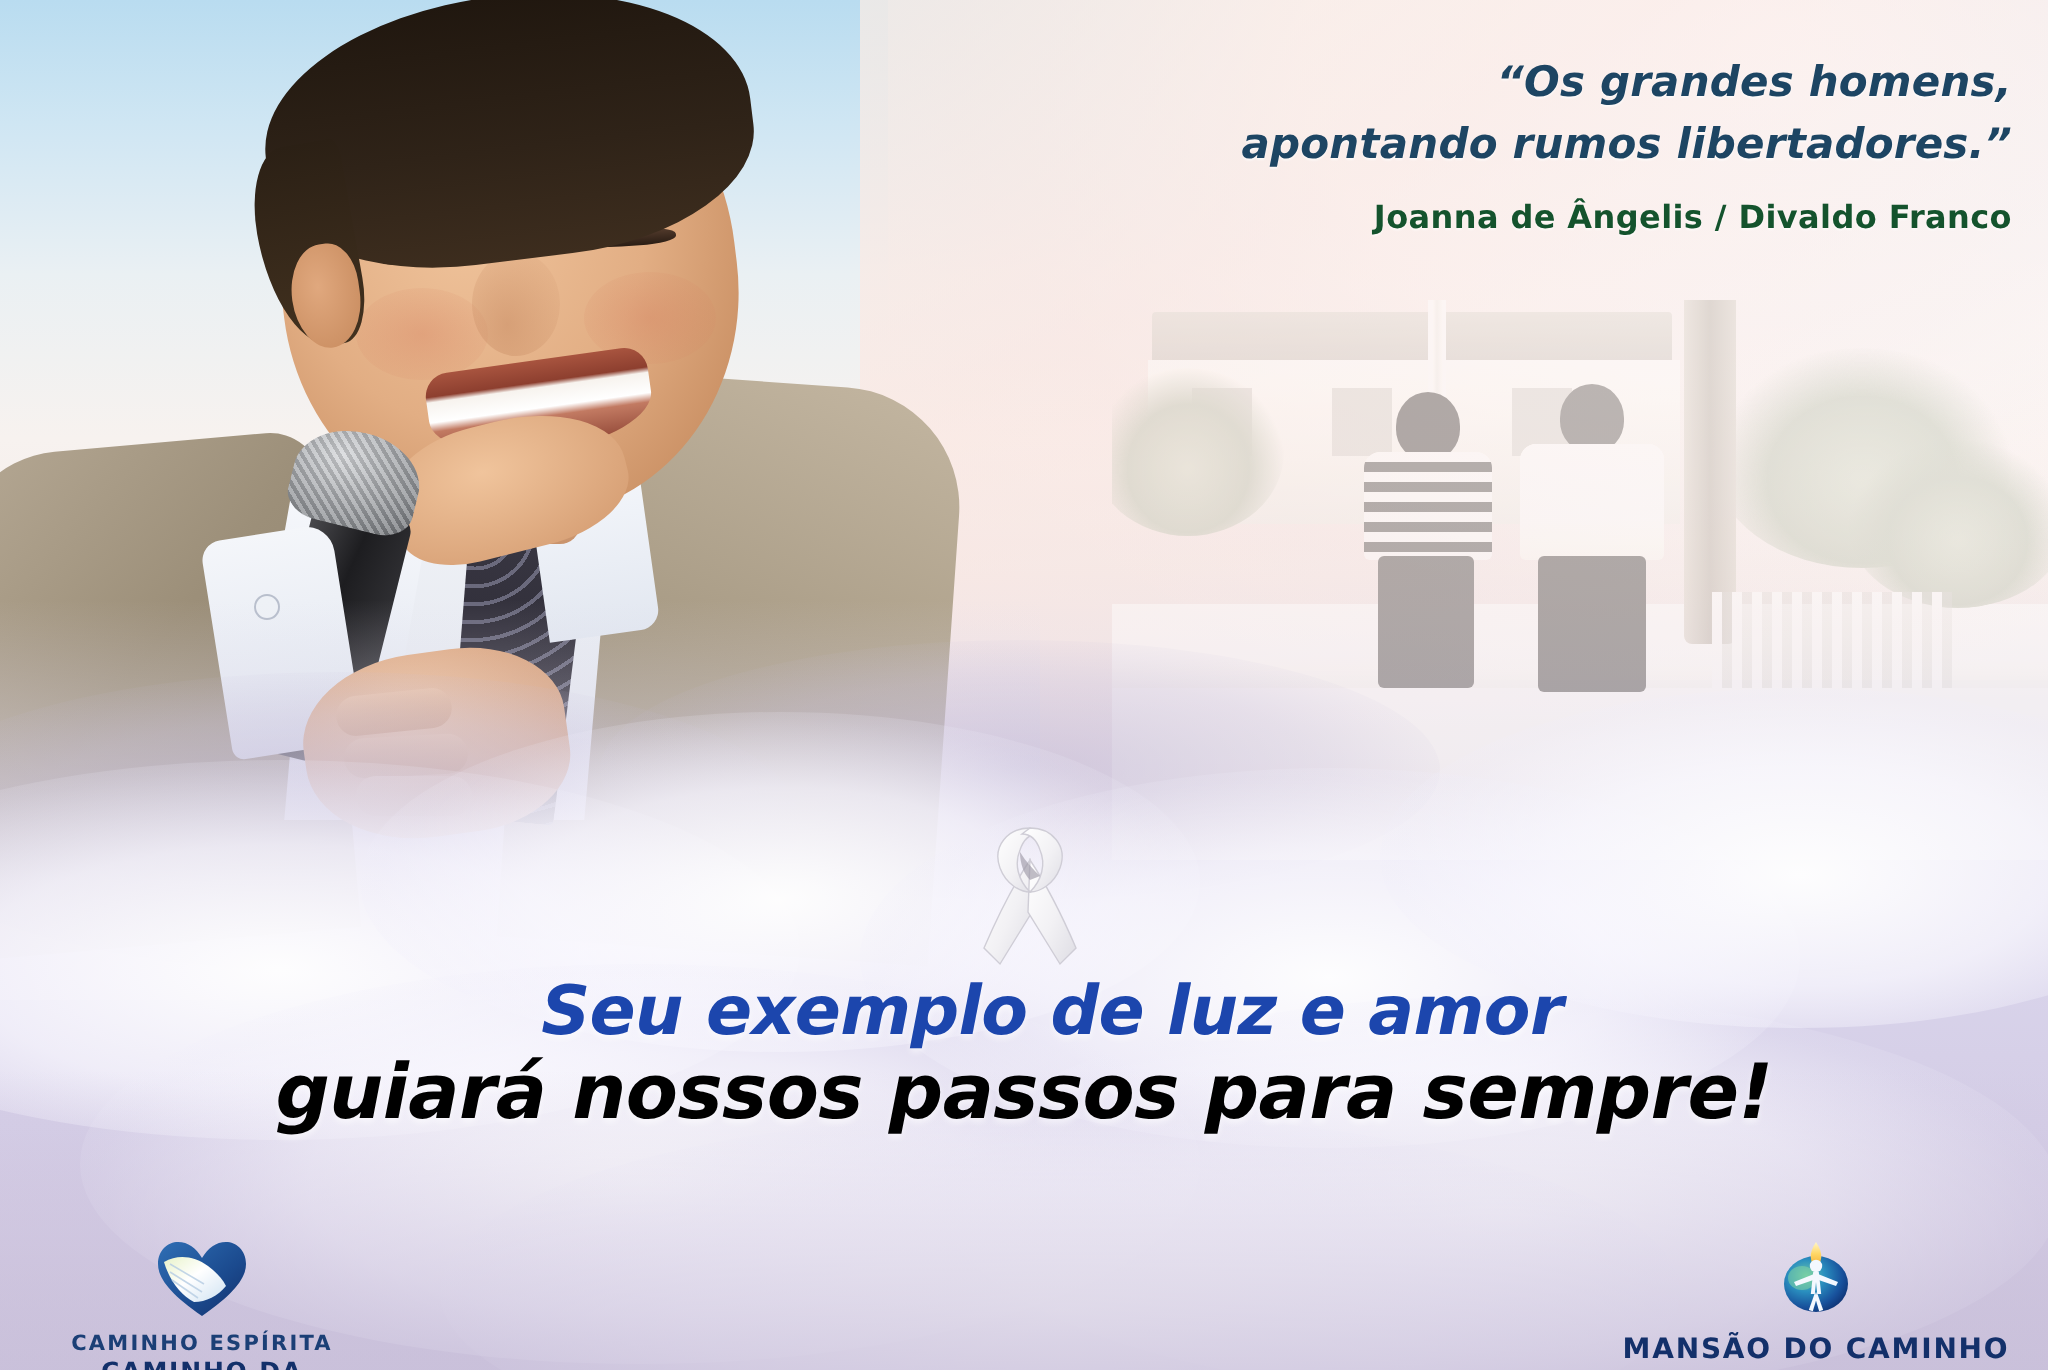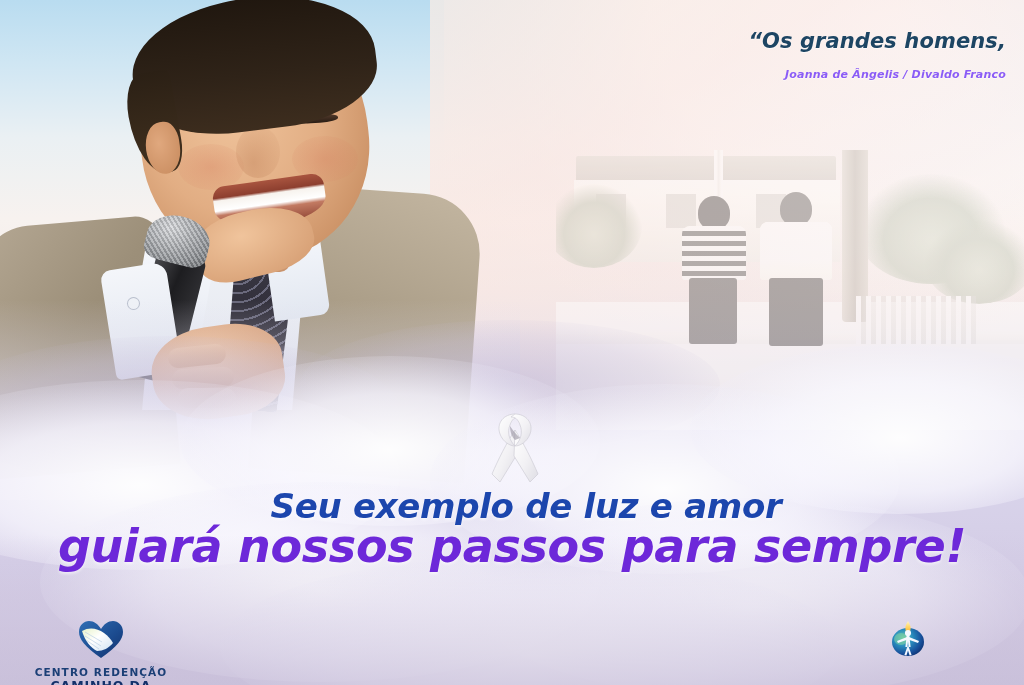--- a/index.html
+++ b/index.html
@@ -265,22 +265,22 @@
     font-style:italic; font-weight:bold;
     font-size:21px; line-height:31px;
     letter-spacing:0.1px;
     color:#1d4563;
     white-space:nowrap;
     text-shadow:0 1px 1px rgba(255,255,255,0.65);
   }
   .quote-attr {
     margin-top:11px;
     font-family:"DejaVu Sans", sans-serif;
-    font-style:italic; font-weight:bold;
-    font-size:11px; color:#8b5cf6;
+    font-weight:bold;
+    font-size:16px; color:#14532d;
     letter-spacing:0.2px;
     text-shadow:0 1px 1px rgba(255,255,255,0.6);
   }
 
   
   .ribbon { position:absolute; left:486px; top:412px; width:58px; height:72px; }
 
   
   .headline {
     position:absolute; left:0; top:486px; width:1024px;
@@ -289,21 +289,21 @@
   .hl {
     font-family:"DejaVu Sans", sans-serif;
     font-style:italic; font-weight:bold;
     letter-spacing:-0.3px;
     line-height:40px;
     white-space:nowrap;
     text-shadow:0 2px 3px rgba(255,255,255,0.55);
   }
   .hl1 { font-size:37px; color:#1c3fa2; }
   .hl2 { font-size:34px; color:#1c46ad;padding-left:28px; }
-  .hl3 { font-size:46px; color:#6d28d9; }
+  .hl3 { font-size:38px; color:#000000; }
 
   
   .logo-left  { position:absolute; left:8px;  top:620px; width:186px; text-align:center; }
   .logo-right { position:absolute; right:6px; top:618px; width:220px; text-align:center; }
   .logo-mark { display:block; margin:0 auto; }
   .logo-txt1 {
     font-family:"DejaVu Sans", sans-serif;
     font-weight:bold; font-size:10.5px; letter-spacing:1.1px;
     color:#1b3f76; margin-top:2px;
   }
@@ -395,20 +395,21 @@
     <div class="cloud" style="left:430px;  top:54px;  width:470px; height:190px;"></div>
     <div class="cloud" style="left:690px;  top:14px;  width:420px; height:170px;"></div>
     <div class="cloud" style="left:40px;   top:152px; width:560px; height:200px;"></div>
     <div class="cloud" style="left:470px;  top:168px; width:560px; height:200px;"></div>
     <div class="cloud" style="left:220px;  top:226px; width:620px; height:180px;"></div>
     <div class="bottom-haze"></div>
   </div>
 
   <div class="quote-block">
     <div class="quote-line">“Os grandes homens,</div>
+    <div class="quote-line">apontando rumos libertadores.”</div>
     <div class="quote-attr">Joanna de Ângelis / Divaldo Franco</div>
   </div>
 
   <div class="ribbon">
     <svg width="58" height="72" viewBox="0 0 58 72" aria-hidden="true">
       <defs>
         <linearGradient id="rg" x1="0" y1="0" x2="1" y2="1">
           <stop offset="0%" stop-color="#ffffff"></stop>
           <stop offset="55%" stop-color="#f2f1f4"></stop>
           <stop offset="100%" stop-color="#dedde4"></stop>
@@ -446,21 +447,21 @@
         </defs>
         <path d="M24 38 C8 27 2 19 2 12 C2 5 7 1 12 1 C17 1 21 4 24 9 C27 4 31 1 36 1 C41 1 46 5 46 12 C46 19 40 27 24 38 Z" fill="url(#hg)"></path>
         <path d="M5 11 C12 7 20 8 27 13 C31 16 34 19 36 23 C32 28 26 31 20 31 C14 28 8 21 5 11 Z" fill="url(#hh)"></path>
         <g stroke="#b9cfe4" stroke-width="0.8" opacity="0.85">
           <path d="M8 12 L25 22" fill="none"></path>
           <path d="M8 16 L24 26" fill="none"></path>
           <path d="M9 20 L22 29" fill="none"></path>
         </g>
       </svg>
     </span>
-    <div class="logo-txt1">CENTRO REDENÇÃO</div>
+    <div class="logo-txt1">CAMINHO ESPÍRITA</div>
     <div class="logo-txt2">CAMINHO DA REDENÇÃO</div>
   </div>
 
   <div class="logo-right">
     <span class="logo-mark">
       <svg width="42" height="42" viewBox="0 0 42 42" aria-hidden="true">
         <defs>
           <radialGradient id="gg" cx="35%" cy="35%" r="75%">
             <stop offset="0%" stop-color="#6fc9a8"></stop>
             <stop offset="38%" stop-color="#2a8fbf"></stop>
@@ -479,15 +480,16 @@
         <g fill="#f4f8ff">
           <circle cx="21" cy="15" r="3.1"></circle>
           <path d="M19.6 18 L22.4 18 L23.6 29 L21.6 29 L21 23 L20.4 29 L18.4 29 Z"></path>
           <path d="M20 19 L10 23 L11 25 L20.8 21.6 Z"></path>
           <path d="M22 19 L32 23 L31 25 L21.2 21.6 Z"></path>
           <path d="M21.4 28 L24.6 37 L22.6 37.6 L20.6 31 Z"></path>
           <path d="M20.6 28 L17.4 37 L19.4 37.6 L21.4 31 Z"></path>
         </g>
       </svg>
     </span>
+    <div class="logo-txt-r">MANSÃO DO CAMINHO</div>
   </div>
 
 </div>
 
 </body></html>

